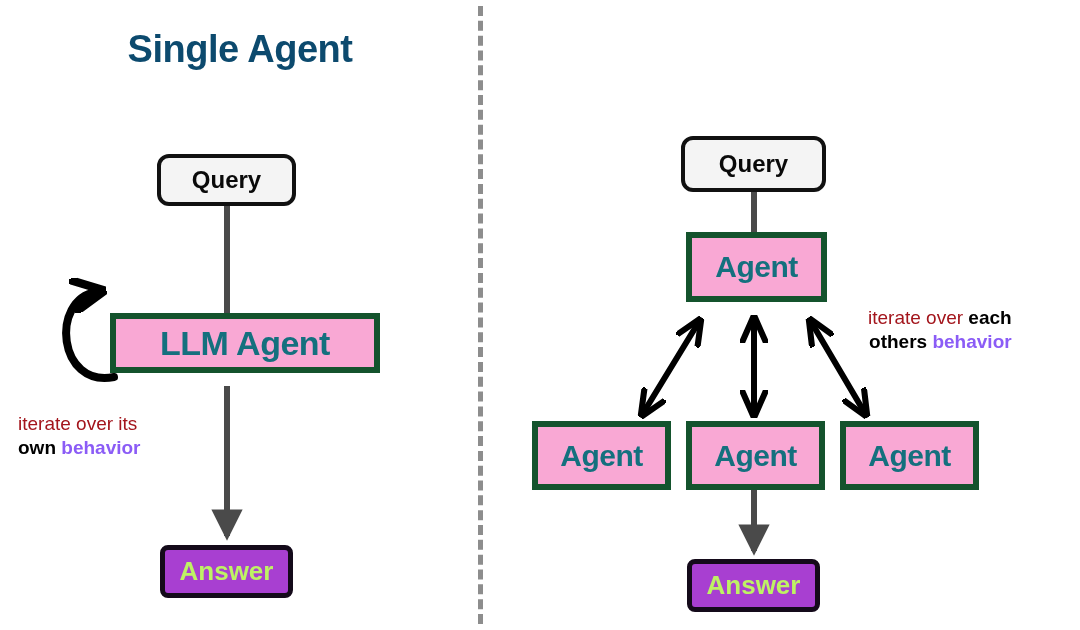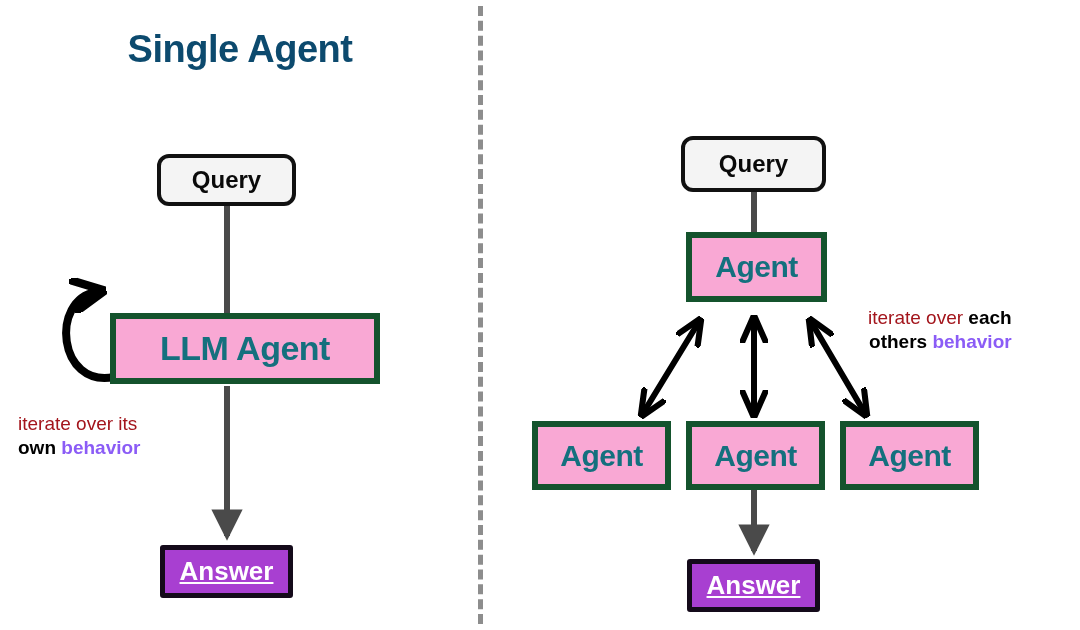--- a/index.html
+++ b/index.html
@@ -64,41 +64,40 @@
     border: 6px solid #14532d;
     box-sizing: border-box;
     display: flex;
     align-items: center;
     justify-content: center;
     color: #14707e;
     font-weight: bold;
     font-family: Liberation Sans, sans-serif;
     letter-spacing: -0.5px;
   }
-  #llm-agent { left: 110px; top: 313px; width: 270px; height: 71px; font-size: 34px; }
+  #llm-agent { left: 110px; top: 313px; width: 270px; height: 60px; font-size: 34px; }
   #agent-top { left: 686px; top: 232px; width: 141px; height: 70px; font-size: 30px; }
   #agent-1   { left: 532px; top: 421px; width: 139px; height: 69px; font-size: 30px; }
   #agent-2   { left: 686px; top: 421px; width: 139px; height: 69px; font-size: 30px; }
   #agent-3   { left: 840px; top: 421px; width: 139px; height: 69px; font-size: 30px; }
 
   
   .answer-box {
     position: absolute;
     background: #a83fd1;
     border: 5px solid #140a1a;
-    border-radius: 3px;
+    border-radius: 8px;
     box-sizing: border-box;
     display: flex;
     align-items: center;
     justify-content: center;
-    color: #ffffff;
+    color: #bef264;
     font-weight: bold;
     font-size: 26px;
     font-family: "Liberation Sans", sans-serif;
-    text-decoration: underline;
   }
   #answer-single { left: 160px; top: 545px; width: 133px; height: 53px; }
   #answer-multi  { left: 687px; top: 559px; width: 133px; height: 53px; }
 
   
   .edges {
     position: absolute;
     left: 0; top: 0;
     width: 1080px; height: 630px;
     pointer-events: none;

